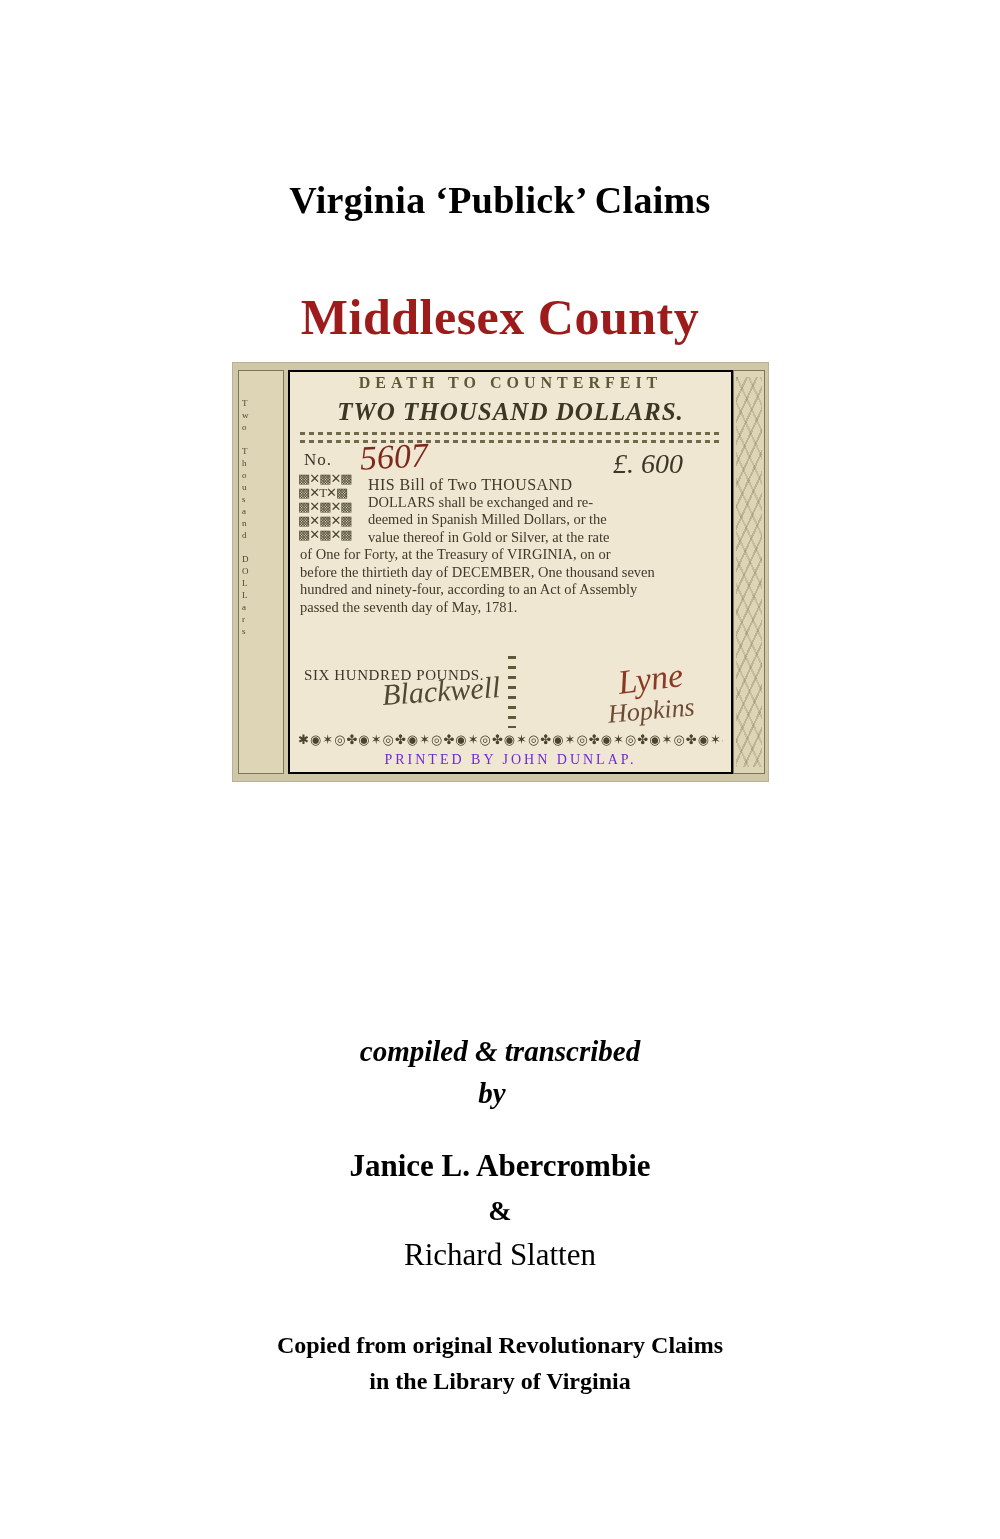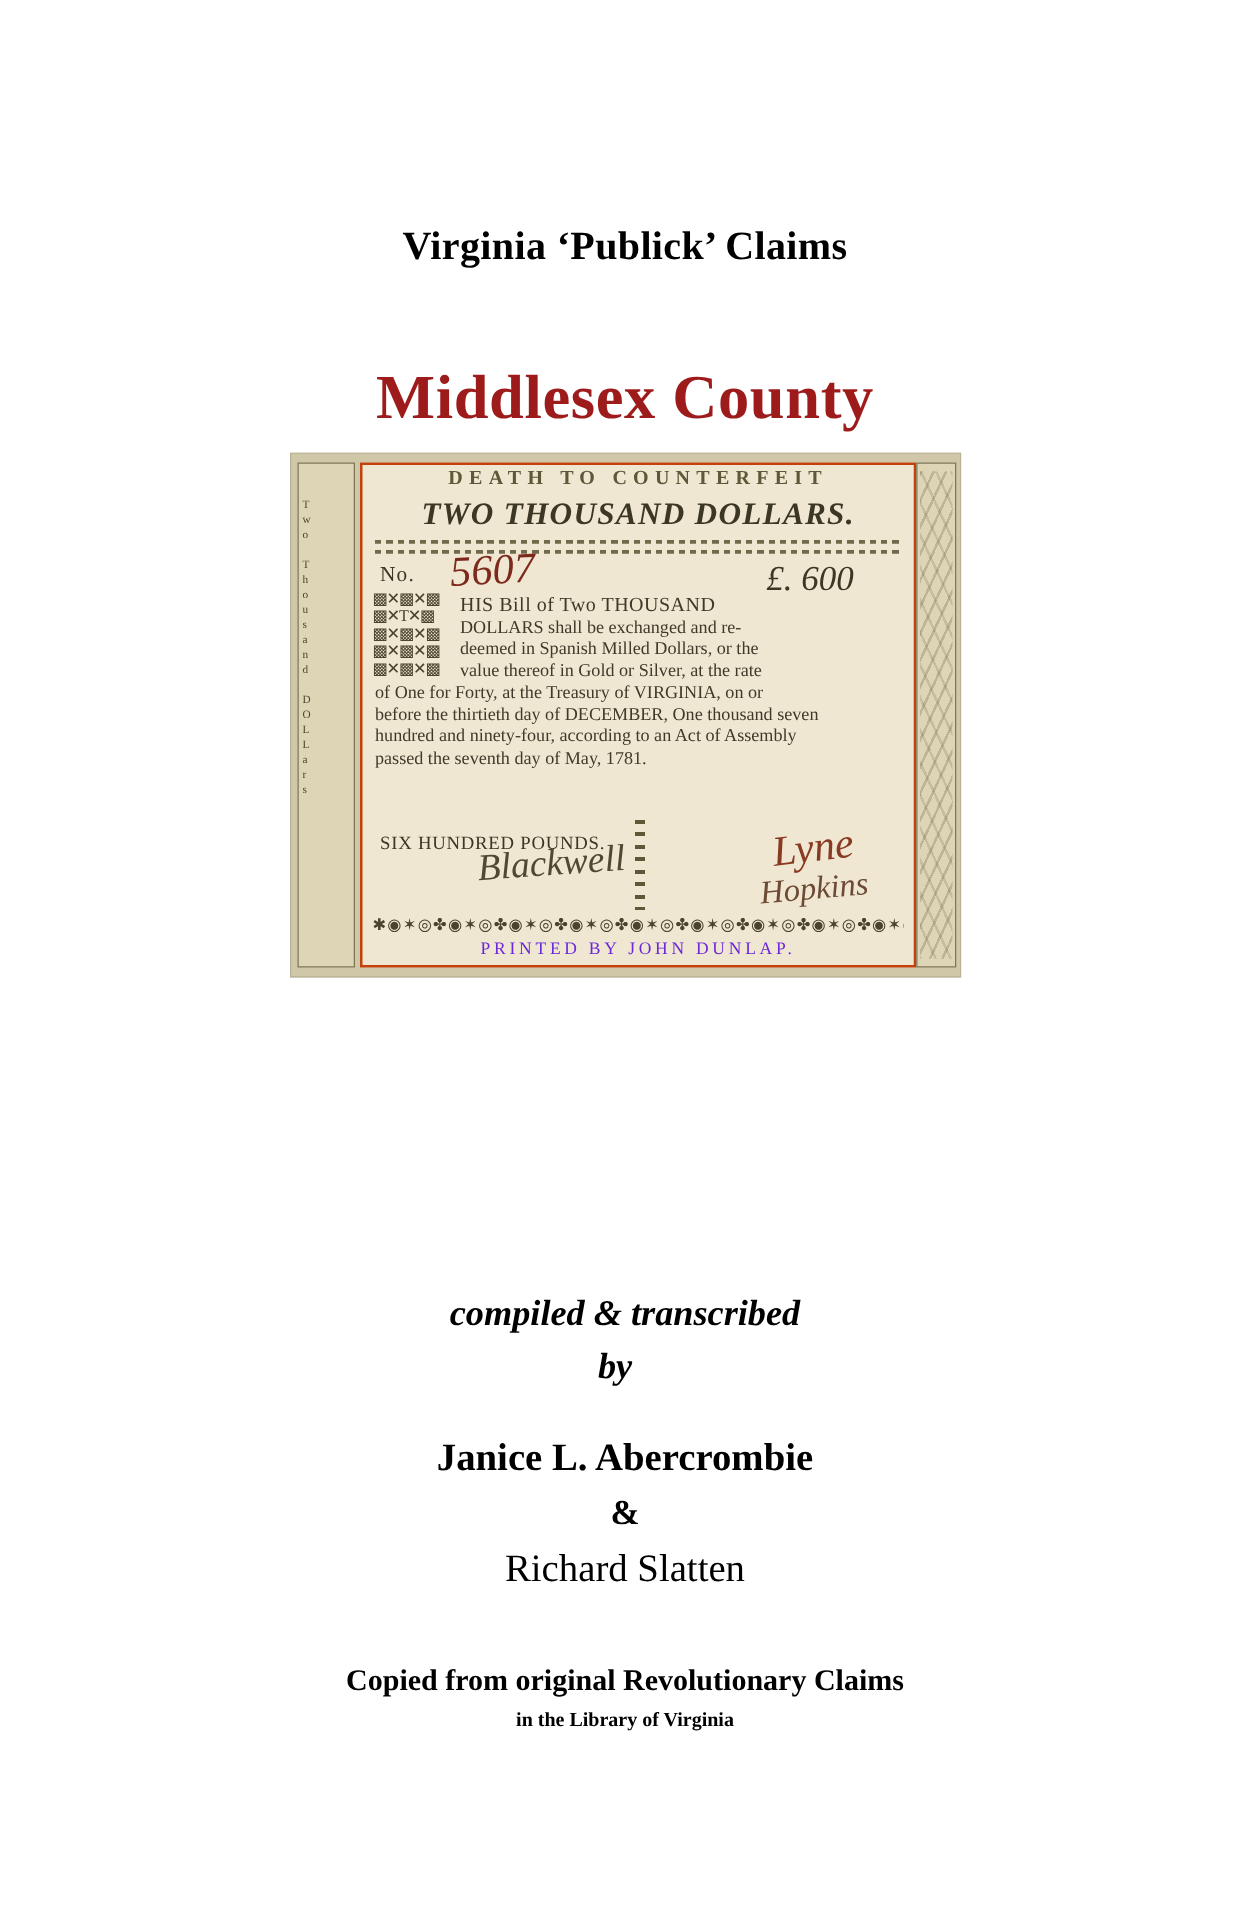--- a/index.html
+++ b/index.html
@@ -20,21 +20,21 @@
     height: 1539px;
     position: relative;
     background: #ffffff;
   }
   .series-title {
     position: absolute;
     top: 178px;
     left: 0;
     width: 1000px;
     text-align: center;
-    font-size: 32px;
+    font-size: 38px;
     font-weight: bold;
     letter-spacing: 0.3px;
   }
   .county-title {
     position: absolute;
     top: 288px;
     left: 0;
     width: 1000px;
     text-align: center;
     font-size: 50px;
@@ -54,21 +54,21 @@
     box-shadow: 0 0 0 1px #b9b195 inset;
     overflow: hidden;
   }
   .note-inner {
     position: absolute;
     top: 8px;
     left: 56px;
     right: 36px;
     bottom: 8px;
     background: #efe7d2;
-    border: 2px solid #c2410c;
+    border: 2px solid #000000;
   }
   .note-left-band {
     position: absolute;
     top: 8px;
     left: 6px;
     width: 46px;
     bottom: 8px;
     background: #ded5b6;
     border: 1px solid #7d7656;
     font-size: 9px;
@@ -306,21 +306,21 @@
     text-align: center;
     font-size: 24px;
     font-weight: bold;
   }
   .source2 {
     position: absolute;
     top: 1368px;
     left: 0;
     width: 1000px;
     text-align: center;
-    font-size: 16px;
+    font-size: 24px;
     font-weight: bold;
   }
 </style>
 </head>
 <body>
 
 <div class="page">
 
   <div class="series-title">Virginia ‘Publick’ Claims</div>
 

